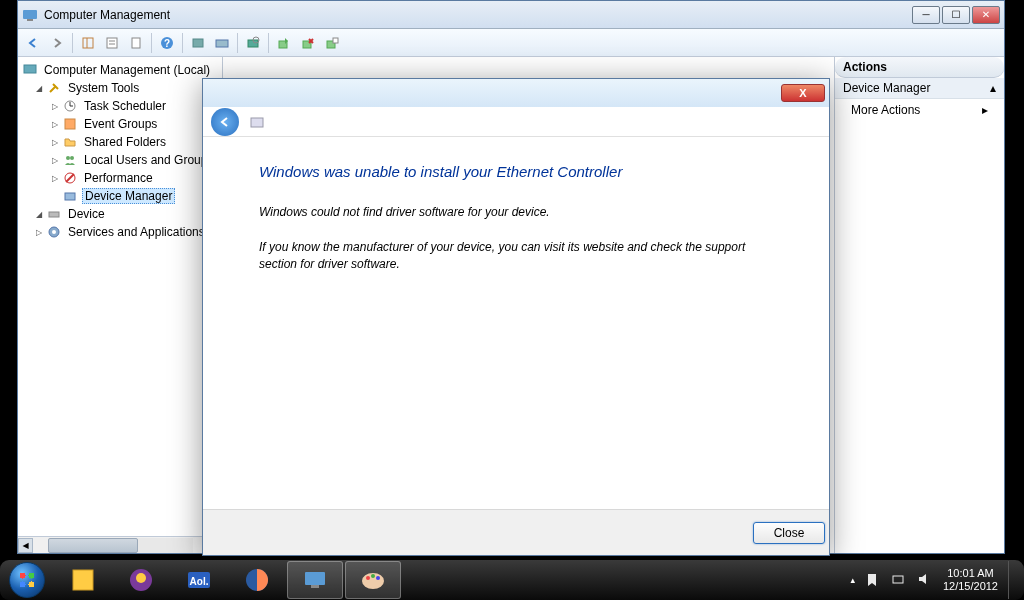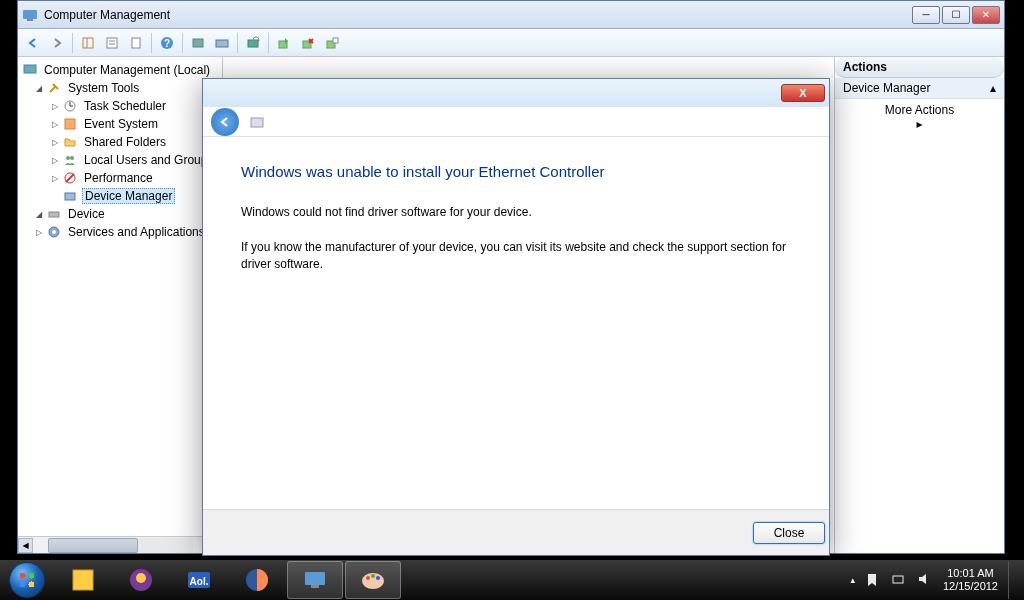--- a/index.html
+++ b/index.html
@@ -28,41 +28,41 @@
 .tree-node .nicon { width:16px; height:16px; margin-right:4px; display:inline-flex; align-items:center; justify-content:center; }
 .tree-node.sel .label { background:#cde8ff; border:1px dotted #4a90d9; padding:0 2px; }
 .tree-node .label { padding:0 2px; }
 .indent1 { padding-left:18px; } .indent2 { padding-left:34px; }
 
 .mainpane { flex:1; background:#fff; }
 
 .actionspane { width:170px; border-left:1px solid #c0cad8; background:#fff; font-size:12px; }
 .actionspane .hdr { background:linear-gradient(#f4f7fb,#e0e8f0); padding:3px 8px; font-weight:bold; border-bottom:1px solid #c0cad8;border-radius:10px; }
 .actionspane .sub { background:#eaf0f7; padding:3px 8px; border-bottom:1px solid #d8e0e8; display:flex; justify-content:space-between; align-items:center; }
-.actionspane .item { padding:4px 16px; display:flex; justify-content:space-between; align-items:center; cursor:pointer;flex-direction:column; }
+.actionspane .item { padding:4px 16px; display:flex; justify-content:space-between; align-items:center; cursor:pointer; }
 
 .hscroll { height:17px; border-top:1px solid #c0cad8; background:#f0f0f0; display:flex; align-items:center; }
 .hscroll .track { flex:1; height:15px; background:#e8e8e8; position:relative; margin:0 15px; }
 .hscroll .thumb { position:absolute; left:0; width:90px; height:15px; background:linear-gradient(#d0d8e0,#b8c4d0); border:1px solid #9aa8b8; border-radius:2px; }
 .hscroll .sbtn { width:15px; height:15px; background:#d8e0e8; border:1px solid #aab8c8; font-size:8px; display:flex; align-items:center; justify-content:center; }
 
 
 .dlg { position:absolute; left:202px; top:78px; width:628px; height:478px; background:#fff; border:1px solid #5a7aa0; box-shadow:0 5px 30px rgba(0,0,0,.4); display:flex; flex-direction:column; }
 .dlg-title { height:28px; background:linear-gradient(#eaf4fc,#d4e6f7); display:flex; align-items:center; justify-content:flex-end; padding:0 4px; }
 .dlg-close { width:44px; height:18px; border-radius:3px; background:linear-gradient(#e86,#c33); border:1px solid #933; color:#fff; font-size:11px; display:flex; align-items:center; justify-content:center; cursor:pointer; font-weight:bold; }
 .dlg-crumb { height:30px; display:flex; align-items:center; padding:0 8px; border-bottom:1px solid #e0e0e0; font-size:12px; gap:10px; }
 .dlg-back { width:28px; height:28px; border-radius:50%; background:radial-gradient(#6ab0f0,#2a70c0); display:flex; align-items:center; justify-content:center; color:#fff; cursor:pointer; }
-.dlg-content { flex:1; padding:26px 38px; font-size:12px; }
+.dlg-content { flex:1; padding:26px 56px; font-size:12px;font-style:italic; }
 .dlg-content h1 { font-size:15px; font-weight:normal; color:#003399; margin-bottom:24px; }
 .dlg-content p { margin-bottom:18px; line-height:1.4; color:#000; }
 .dlg-footer { height:46px; background:#f0f0f0; border-top:1px solid #d8d8d8; display:flex; align-items:center; justify-content:flex-end; padding:0 4px; }
 .dlg-footer button { width:72px; height:22px; background:linear-gradient(#fdfdfd,#e8e8e8); border:1px solid #2a70c0; border-radius:3px; font-size:12px; cursor:pointer; box-shadow:0 0 2px rgba(42,112,192,.6); }
 
 
-.taskbar { position:absolute; left:0; bottom:0; width:1024px; height:40px; background:linear-gradient(#3a3a3a,#0a0a0a); display:flex; align-items:center; }
+.taskbar { position:absolute; left:0; bottom:0; width:1024px; height:40px; background:linear-gradient(#3a3a3a,#0a0a0a); display:flex; align-items:center;border-radius:9px; }
 .start { width:54px; height:40px; display:flex; align-items:center; justify-content:center; cursor:pointer; }
 .orb { width:36px; height:36px; border-radius:50%; background:radial-gradient(circle at 35% 30%, #6fc0ff, #1a5fb0 50%, #083060); border:1px solid #0a3a6a; position:relative; }
 .orb::after { content:""; position:absolute; inset:6px; background:
   radial-gradient(circle at 30% 30%, #f44 0 3px, transparent 3px),
   radial-gradient(circle at 70% 30%, #4c4 0 3px, transparent 3px),
   radial-gradient(circle at 30% 70%, #48f 0 3px, transparent 3px),
   radial-gradient(circle at 70% 70%, #fc4 0 3px, transparent 3px); }
 .task { width:56px; height:38px; margin:0 1px; border:1px solid transparent; border-radius:3px; display:flex; align-items:center; justify-content:center; cursor:pointer; }
 .task.active { background:rgba(255,255,255,.15); border-color:rgba(255,255,255,.3); }
 .tray { margin-left:auto; display:flex; align-items:center; color:#fff; font-size:11px; padding:0 8px; gap:10px; }
@@ -198,21 +198,21 @@
           </span>
         <span class="label">Task Scheduler</span>
       </div>
       <div class="tree-node indent2">
         <span class="arrow">▷</span>
         <span class="nicon">
             <svg width="14" height="14">
               <rect x="2" y="2" width="10" height="10" fill="#fa6" stroke="#c84"></rect>
             </svg>
           </span>
-        <span class="label">Event System</span>
+        <span class="label">Event Groups</span>
       </div>
       <div class="tree-node indent2">
         <span class="arrow">▷</span>
         <span class="nicon">
             <svg width="14" height="14">
               <path d="M2 4 L6 4 L7 6 L12 6 L12 11 L2 11 Z" fill="#fc6" stroke="#c94"></path>
             </svg>
           </span>
         <span class="label">Shared Folders</span>
       </div>

